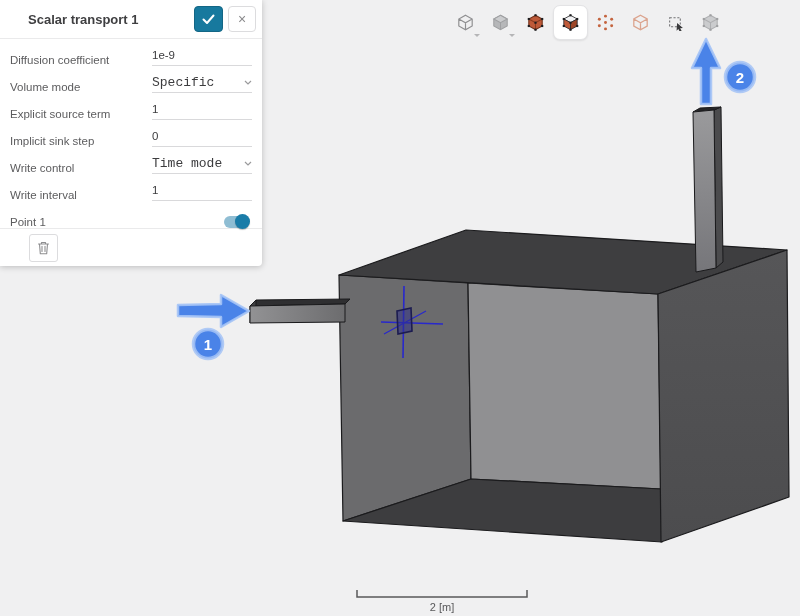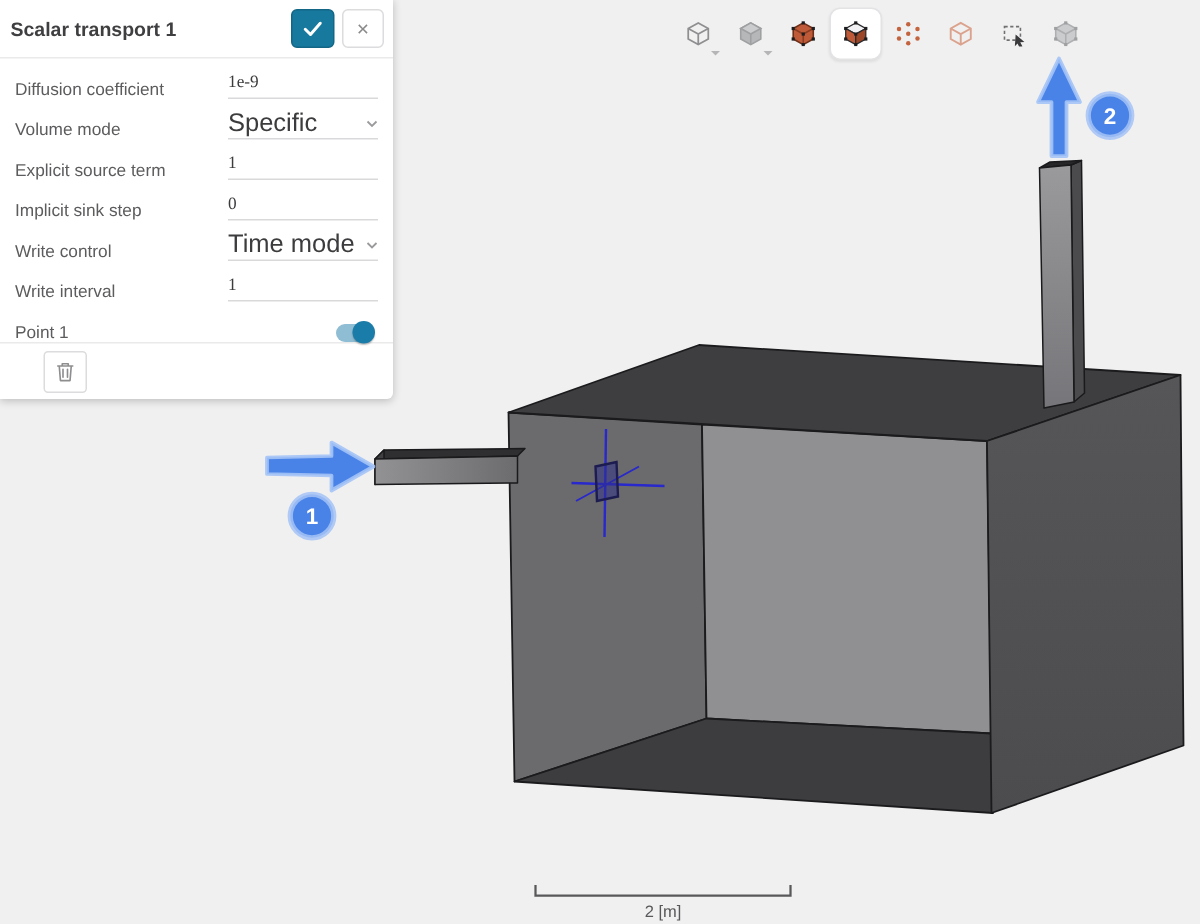--- a/index.html
+++ b/index.html
@@ -2,35 +2,35 @@
 <html><head>
 <meta charset="utf-8">
 <style>
   html,body{margin:0;padding:0;}
   body{width:800px;height:616px;position:relative;overflow:hidden;
        background:#f0f0f1;font-family:"Liberation Sans",sans-serif;}
 
   
   .panel{position:absolute;left:0;top:0;width:262px;background:#fff;z-index:10;
          border-radius:0 0 4px 0;box-shadow:0 1px 6px rgba(0,0,0,.22);}
-  .panel-header{height:38px;display:flex;align-items:center;padding:0 6px 0 7px;
+  .panel-header{height:38px;display:flex;align-items:center;padding:0 6px 0 28px;
                 border-bottom:1px solid #eaeaeb;}
   .panel-title{flex:1;font-size:13px;font-weight:bold;color:#3f3f41;}
   .btn{display:flex;align-items:center;justify-content:center;cursor:pointer;border-radius:4px;}
   .btn-apply{width:27px;height:24px;background:#17799e;border:1px solid #136685;}
   .btn-close{width:26px;height:24px;background:#fff;border:1px solid #dcdcde;margin-left:5px;
              color:#8a8a8c;font-size:14px;line-height:1;}
   .field-row{height:27px;display:flex;align-items:flex-end;padding-left:10px;}
   .field-label{width:142px;font-size:11.5px;color:#5c5c5e;flex:none;}
   .field-label.bold{font-weight:bold;color:#4a4a4c;}
   .field-value{width:100px;height:20px;border-bottom:1px solid #d9d9db;display:flex;
                align-items:center;justify-content:space-between;}
   .field-value input{border:none;outline:none;width:100%;font-size:11.5px;color:#3c3c3e;
-                     font-family:Liberation Serif, serif;background:transparent;padding:0;}
-  .select-text{font-size:17px;color:#3c3c3e;}
+                     font-family:Liberation Sans, sans-serif;background:transparent;padding:0;}
+  .select-text{font-size:13px;color:#3c3c3e;font-family:Liberation Mono, monospace;}
   .section-row{height:28px;display:flex;align-items:center;padding:0 12px 0 10px;}
   .section-row .spacer{flex:1;}
   .add-circle{width:16px;height:16px;border:1px solid #cfcfd1;border-radius:50%;color:#6b6b6d;
               font-size:11px;display:flex;align-items:center;justify-content:center;cursor:pointer;
               box-shadow:0 1px 1px rgba(0,0,0,.08);}
   .prim-row{height:27px;display:flex;align-items:flex-end;padding:0 14px 0 10px;}
   .prim-row .spacer{flex:1;}
   .toggle{position:relative;width:24px;height:12px;border-radius:6px;background:#8fbdd3;cursor:pointer;}
   .toggle .knob{position:absolute;right:-2px;top:-2px;width:15px;height:15px;border-radius:50%;
                 background:#1a7ca8;box-shadow:0 1px 1px rgba(0,0,0,.25);}

